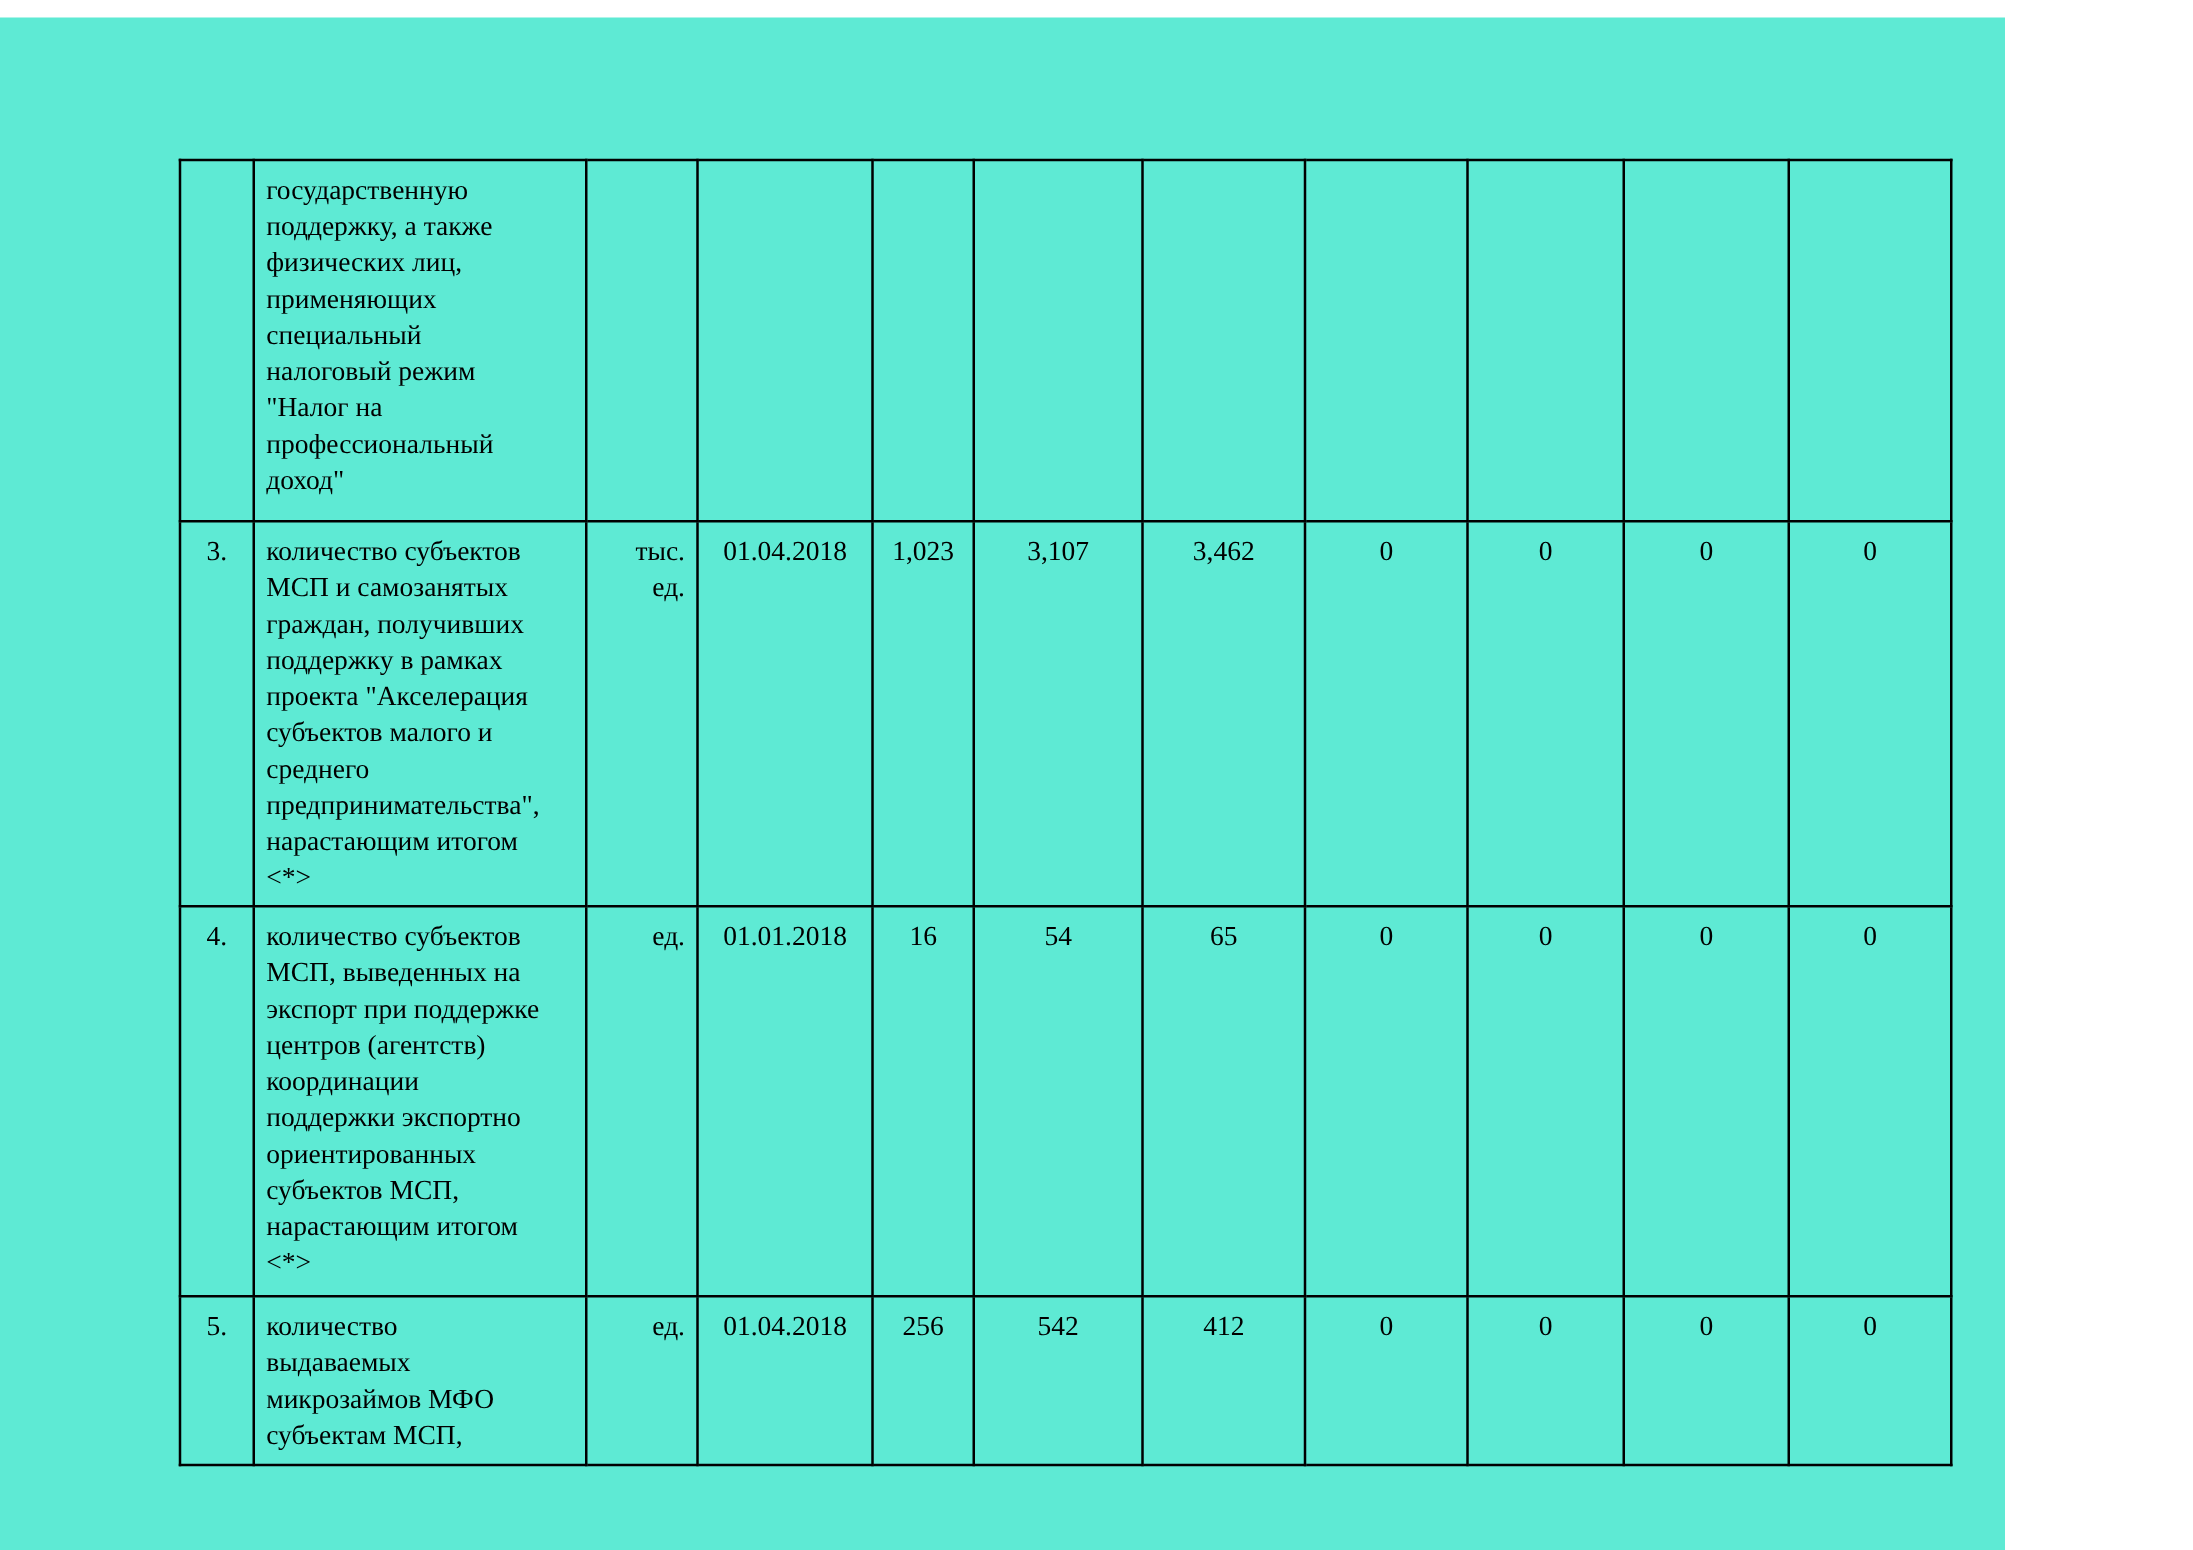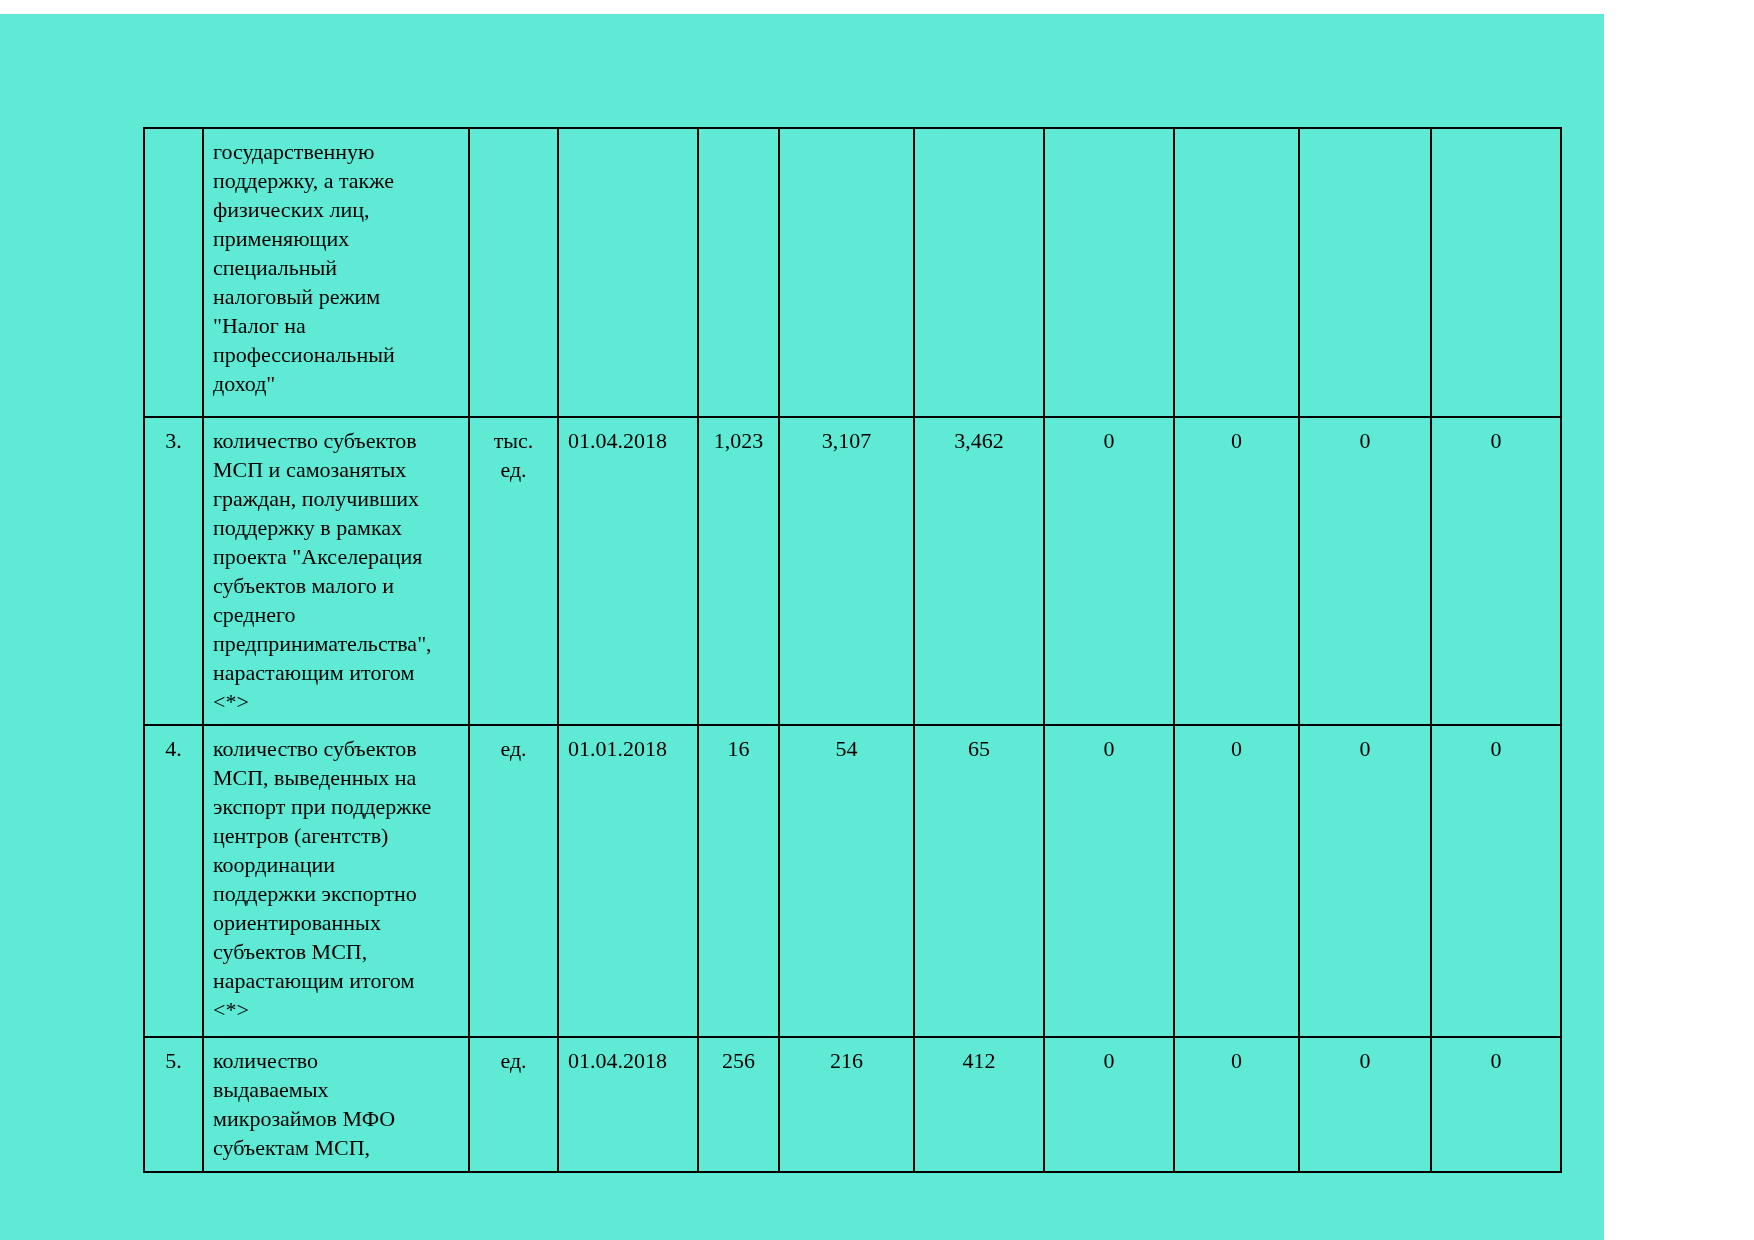--- a/index.html
+++ b/index.html
@@ -38,22 +38,22 @@
     line-height: 29px;
     white-space: pre-line;
     overflow: hidden;
   }
   .r0 { height: 289px; }
   .r1 { height: 306px; }
   .r2 { height: 312px; }
   .r3 { height: 135px; }
   td.c-num  { text-align: center; padding-left: 2px; padding-right: 2px; }
   td.c-ind  { text-align: left; }
-  td.c-unit { text-align: center; }
-  td.c-date { }
+  td.c-unit { text-align: right; }
+  td.c-date { text-align: center; }
   td.c-val  { text-align: center; margin-left: 11px; }
 </style>
 </head>
 <body>
 
 <div class="page">
   <table class="doc-table">
     <colgroup>
       <col style="width:59px">
       <col style="width:266px">
@@ -136,21 +136,21 @@
       </tr>
       <tr class="r3">
         <td class="c-num">5.</td>
         <td class="c-ind">количество
 выдаваемых
 микрозаймов МФО
 субъектам МСП,</td>
         <td class="c-unit">ед.</td>
         <td class="c-date">01.04.2018</td>
         <td class="c-val">256</td>
-        <td class="c-val">216</td>
+        <td class="c-val">542</td>
         <td class="c-val">412</td>
         <td class="c-val">0</td>
         <td class="c-val">0</td>
         <td class="c-val">0</td>
         <td class="c-val">0</td>
       </tr>
     </tbody>
   </table>
 </div>
 

